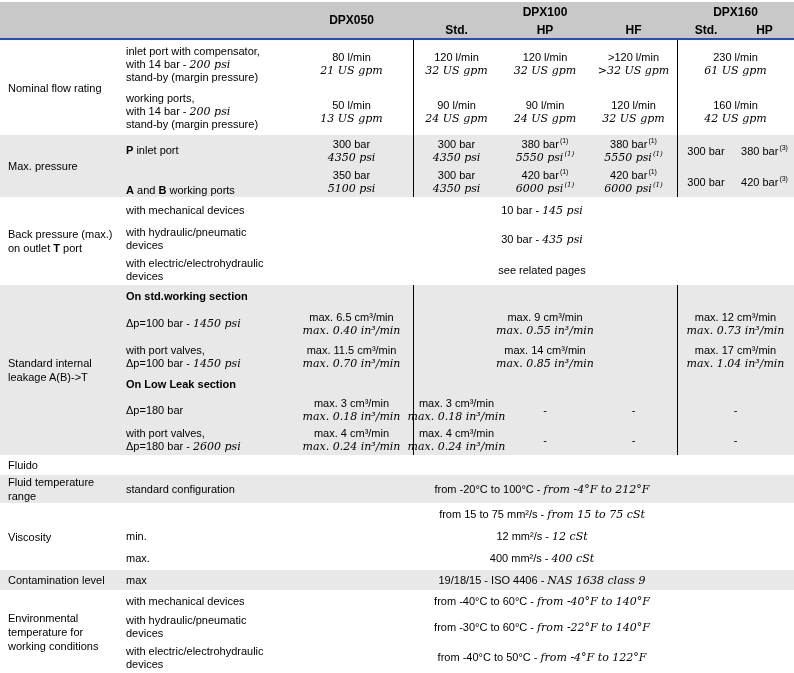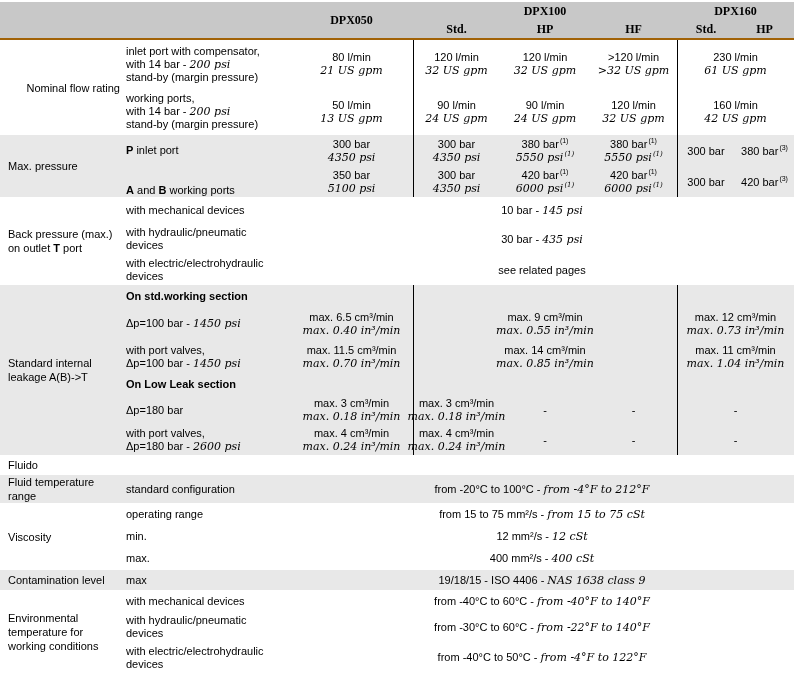--- a/index.html
+++ b/index.html
@@ -6,21 +6,21 @@
   body { background:#fff; }
   .tbl {
     width:794px; height:673px; background:#fff; position:relative;
     font-family:"Liberation Sans", sans-serif; font-size:11px; color:#000;
   }
   .sec {
     display:grid; position:relative;
     grid-template-columns:120px 170px 123px 87px 90px 87px 58px 59px;
   }
   .gray { background:#e8e8e8; }
-  .hdr  { background:#c8c8c8; border-bottom:2px solid #a16207; margin-top:2px;font-family:Liberation Serif, serif; }
+  .hdr  { background:#c8c8c8; border-bottom:2px solid #1d4ed8; margin-top:2px; }
   .rowlabel { grid-column:1; display:flex; flex-direction:column; justify-content:center;
               padding-left:8px; line-height:14px; }
   .sublabel { grid-column:2; display:flex; flex-direction:column; justify-content:center;
               padding-left:6px; line-height:13px; }
   .val { display:flex; flex-direction:column; justify-content:center; align-items:center;
          text-align:center; line-height:14px; }
   .line { display:block; white-space:pre; }
   .it { font-family:"DejaVu Serif", serif; font-style:italic; }
   .b  { font-weight:bold; }
   .vline { position:absolute; top:0; bottom:0; width:1px; background:#000; }
@@ -39,21 +39,21 @@
     <div class="hcell" style="grid-column:4/7;grid-row:1;">DPX100</div>
     <div class="hcell" style="grid-column:7/9;grid-row:1;">DPX160</div>
     <div class="hcell" style="grid-column:4;grid-row:2;">Std.</div>
     <div class="hcell" style="grid-column:5;grid-row:2;">HP</div>
     <div class="hcell" style="grid-column:6;grid-row:2;">HF</div>
     <div class="hcell" style="grid-column:7;grid-row:2;">Std.</div>
     <div class="hcell" style="grid-column:8;grid-row:2;">HP</div>
   </div>
 
   <div class="sec" style="grid-template-rows:48px 47px;">
-    <div class="rowlabel" style="grid-row:1/3;align-items:flex-end;">
+    <div class="rowlabel" style="grid-row:1/3;">
       <span>Nominal flow rating</span>
     </div>
     <div class="sublabel" style="grid-row:1;">
       <span class="line">inlet port with compensator,</span>
       <span class="line"><span>with 14 bar - </span><span class="it">200 psi</span></span>
       <span class="line">stand-by (margin pressure)</span>
     </div>
     <div class="val" style="grid-column:3;grid-row:1;">
       <span class="line">80 l/min</span>
         <span class="line it">21 US gpm</span>
@@ -217,21 +217,21 @@
     </div>
     <div class="val" style="grid-column:3;grid-row:3;">
       <span class="line">max. 11.5 cm³/min</span>
         <span class="line it">max. 0.70 in³/min</span>
     </div>
     <div class="val" style="grid-column:4/7;grid-row:3;">
       <span class="line">max. 14 cm³/min</span>
         <span class="line it">max. 0.85 in³/min</span>
     </div>
     <div class="val" style="grid-column:7/9;grid-row:3;">
-      <span class="line">max. 11 cm³/min</span>
+      <span class="line">max. 17 cm³/min</span>
         <span class="line it">max. 1.04 in³/min</span>
     </div>
     <div class="sublabel b" style="grid-row:4;">
       <span class="line">On Low Leak section</span>
     </div>
     <div class="sublabel" style="grid-row:5;">
       <span class="line">Δp=180 bar</span>
     </div>
     <div class="val" style="grid-column:3;grid-row:5;">
       <span class="line">max. 3 cm³/min</span>
@@ -291,23 +291,20 @@
     </div>
     <div class="val" style="grid-column:3/9;">
       <span class="line"><span>from -20°C to 100°C - </span><span class="it">from -4°F to 212°F</span></span>
     </div>
   </div>
 
   <div class="sec" style="grid-template-rows:22px 22px 23px;">
     <div class="rowlabel" style="grid-row:1/4;">
       <span>Viscosity</span>
     </div>
-    <div class="sublabel" style="grid-row:1;">
-        <span class="line">operating range</span>
-      </div>
     <div class="val" style="grid-column:3/9;grid-row:1;">
       <span class="line"><span>from 15 to 75 mm²/s - </span><span class="it">from 15 to 75 cSt</span></span>
     </div>
     <div class="sublabel" style="grid-row:2;">
         <span class="line">min.</span>
       </div>
     <div class="val" style="grid-column:3/9;grid-row:2;">
       <span class="line"><span>12 mm²/s - </span><span class="it">12 cSt</span></span>
     </div>
     <div class="sublabel" style="grid-row:3;">

